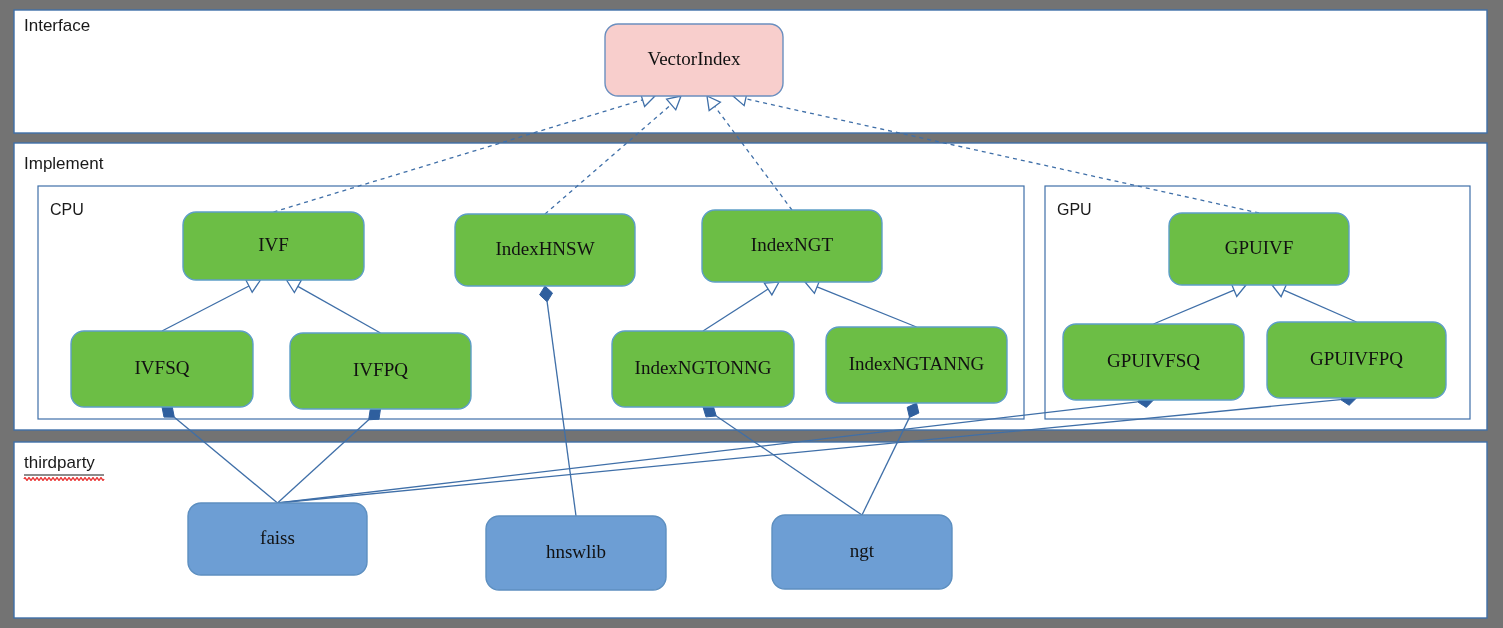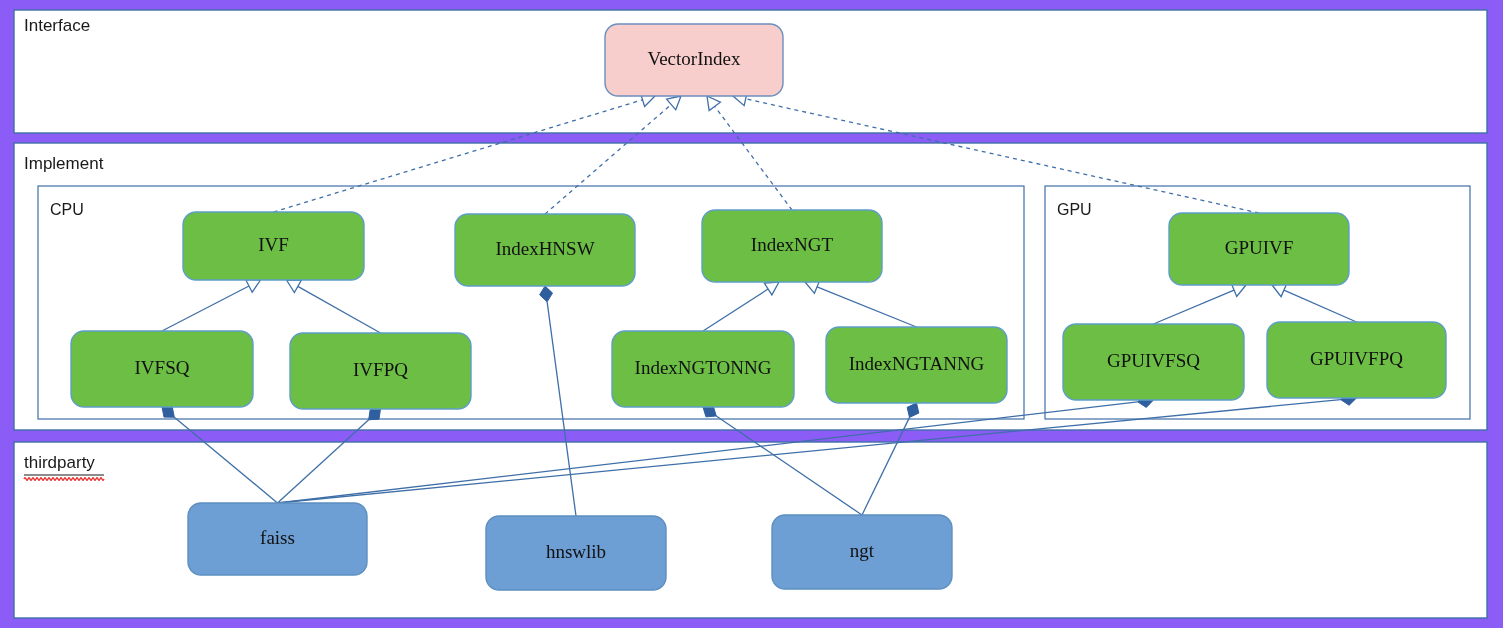--- a/index.html
+++ b/index.html
@@ -4,21 +4,21 @@
 <style>
   html, body {
     margin: 0;
     padding: 0;
     background: #ffffff;
   }
   #canvas {
     position: relative;
     width: 1503px;
     height: 628px;
-    background: #8b5cf6;
+    background: #737373;
     overflow: hidden;
     font-family: "Liberation Sans", sans-serif;
   }
   svg.diagram {
     position: absolute;
     top: 0;
     left: 0;
     width: 1503px;
     height: 628px;
   }

